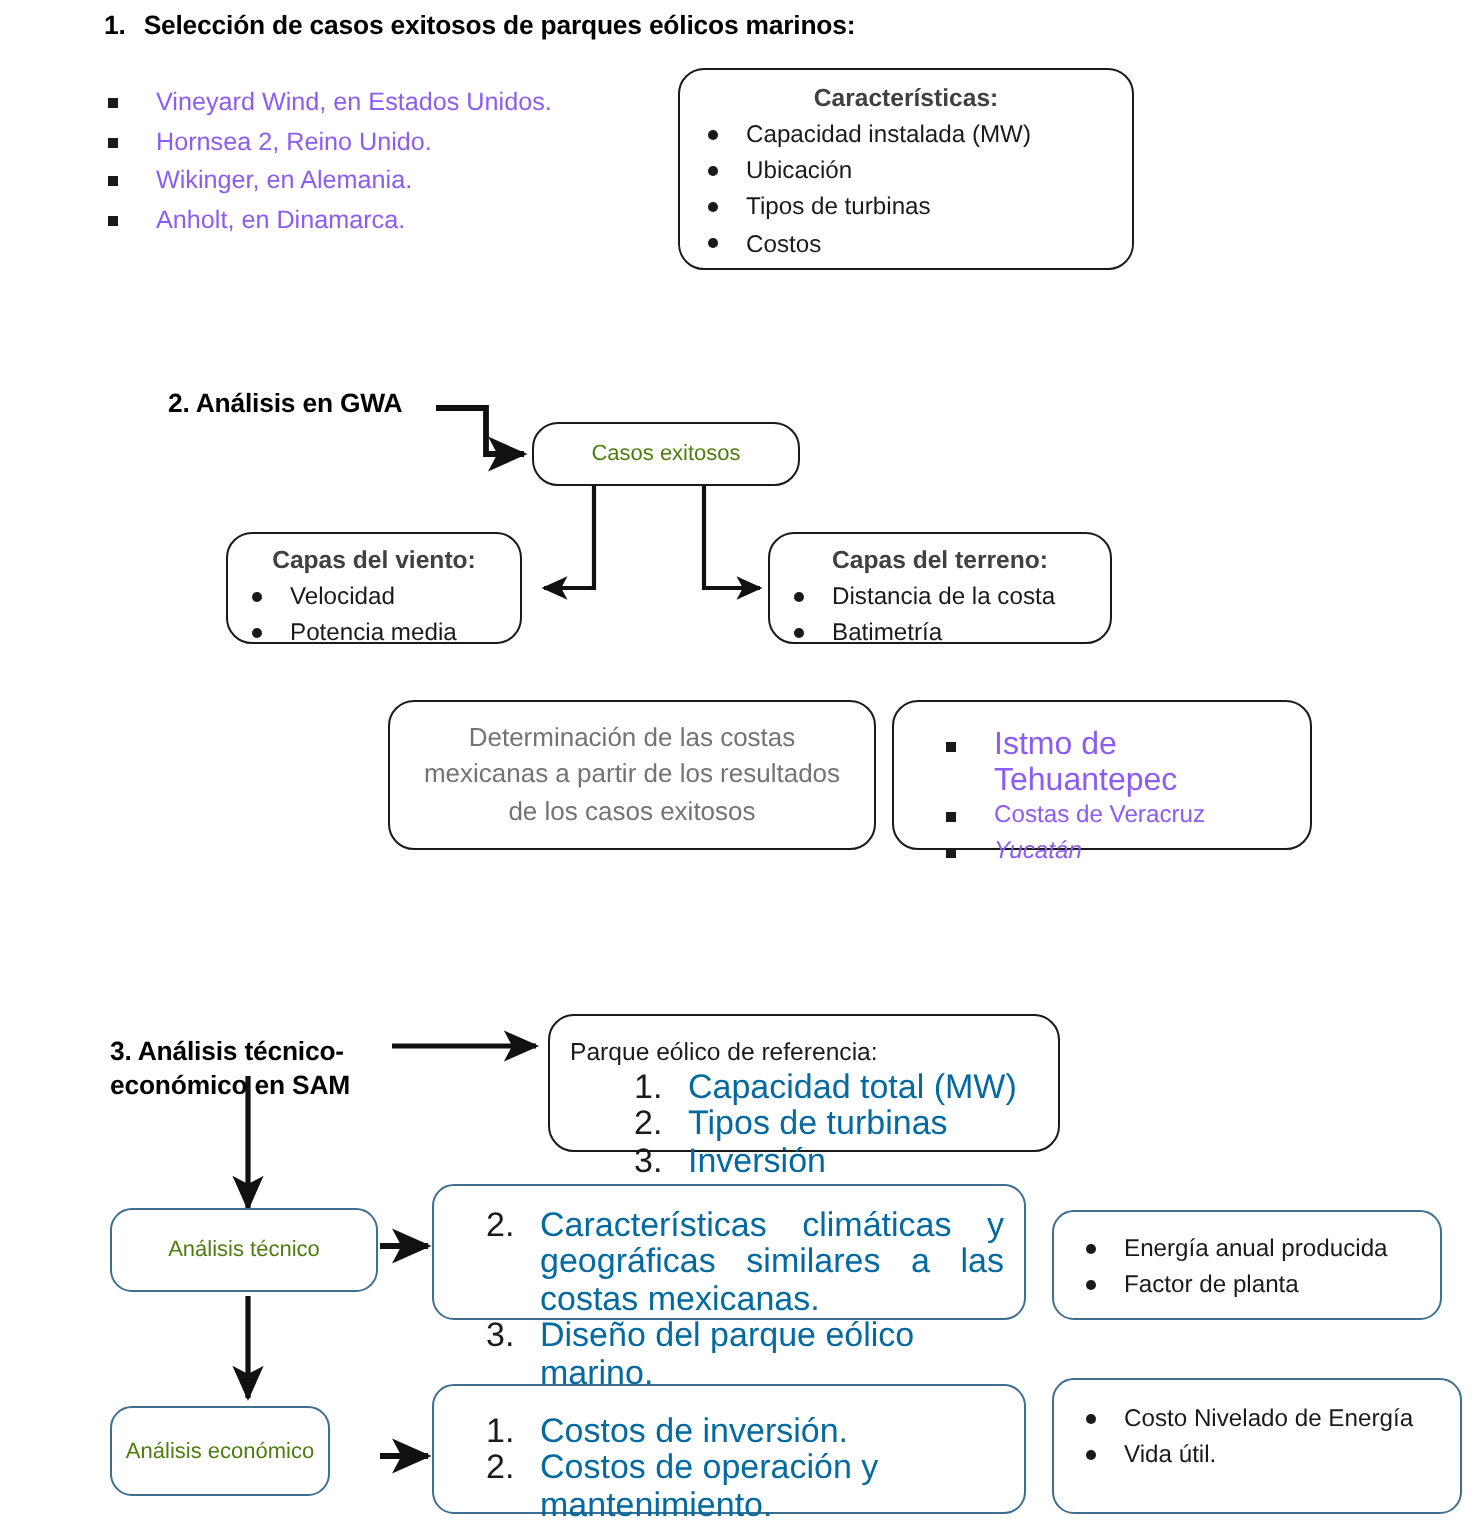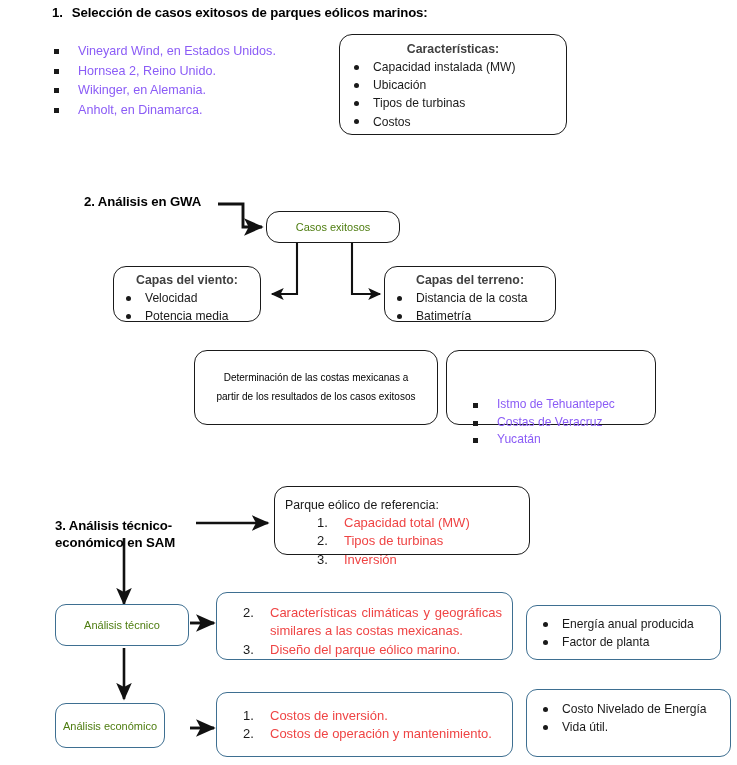--- a/index.html
+++ b/index.html
@@ -75,23 +75,23 @@
     height: 5px;
     border-radius: 50%;
     background: #1a1a1a;
   }
   ol.num {
     counter-reset: li;
   }
   ol.num > li {
     position: relative;
     padding-left: 33px;
-    font-size: 13px;
+    font-size: 17px;
     line-height: 18.4px;
-    color: #ef4444;
+    color: #0369a1;
     counter-increment: li;
   }
   ol.num > li::before {
     content: counter(li) ".";
     position: absolute;
     left: 6px;
     top: 0;
     width: 18px;
     text-align: left;
     color: #1a1a1a;
@@ -114,24 +114,24 @@
     background: #ffffff;
   }
   .rbox.blue {
     border: 1.4px solid #3e6f91;
     border-radius: 11px;
   }
   .rbox .inner {
     padding: 7px 9px 7px 9px;
   }
   .centered-text {
-    font-size: 10px;
+    font-size: 13px;
     line-height: 18.5px;
     text-align: center;
-    color: #000000;
+    color: #737373;
   }
   .label-text {
     font-size: 11px;
     line-height: 18px;
     text-align: center;
     color: #4d7c0f;
   }
   .justify-list > li { text-align: justify; padding-right: 4px; }
 
   .boxflex {
@@ -253,33 +253,33 @@
 
   <div class="abs rbox" style="left:194px; top:350px; width:244px; height:75px;">
     <div class="boxflex" style="padding:4px 16px;">
       <span class="centered-text">Determinación de las costas mexicanas a partir de los resultados de los casos exitosos</span>
     </div>
   </div>
 
   <div class="abs rbox" style="left:446px; top:350px; width:210px; height:75px;">
     <div class="inner" style="padding:13px 6px 0 24px;">
       <ul class="sq">
-        <li style="font-size:12px; line-height:17.6px;margin-top:32px;">Istmo de Tehuantepec</li>
+        <li style="font-size:16px; line-height:17.6px;">Istmo de Tehuantepec</li>
         <li style="font-size:12.1px; line-height:17.6px;">Costas de Veracruz</li>
-        <li style="font-size:12.1px; line-height:17.6px;">Yucatán</li>
+        <li style="font-size:12.1px; line-height:17.6px;font-style:italic;">Yucatán</li>
       </ul>
     </div>
   </div>
 
   <div class="abs section-heading" style="left:55px; top:518px; width:160px;">
     <div>3. Análisis técnico-</div>
     <div>económico en SAM</div>
   </div>
 
-  <div class="abs rbox" style="left:274px; top:486px; width:256px; height:69px;">
+  <div class="abs rbox" style="left:274px; top:507px; width:256px; height:69px;">
     <div class="inner" style="padding:9px 8px 0 10px;">
       <div style="font-size:12.3px; line-height:18px; color:#1a1a1a;">Parque eólico de referencia:</div>
       <ol class="num" style="margin-left:26px;">
         <li>Capacidad total (MW)</li>
         <li>Tipos de turbinas</li>
         <li>Inversión</li>
       </ol>
     </div>
   </div>
 

